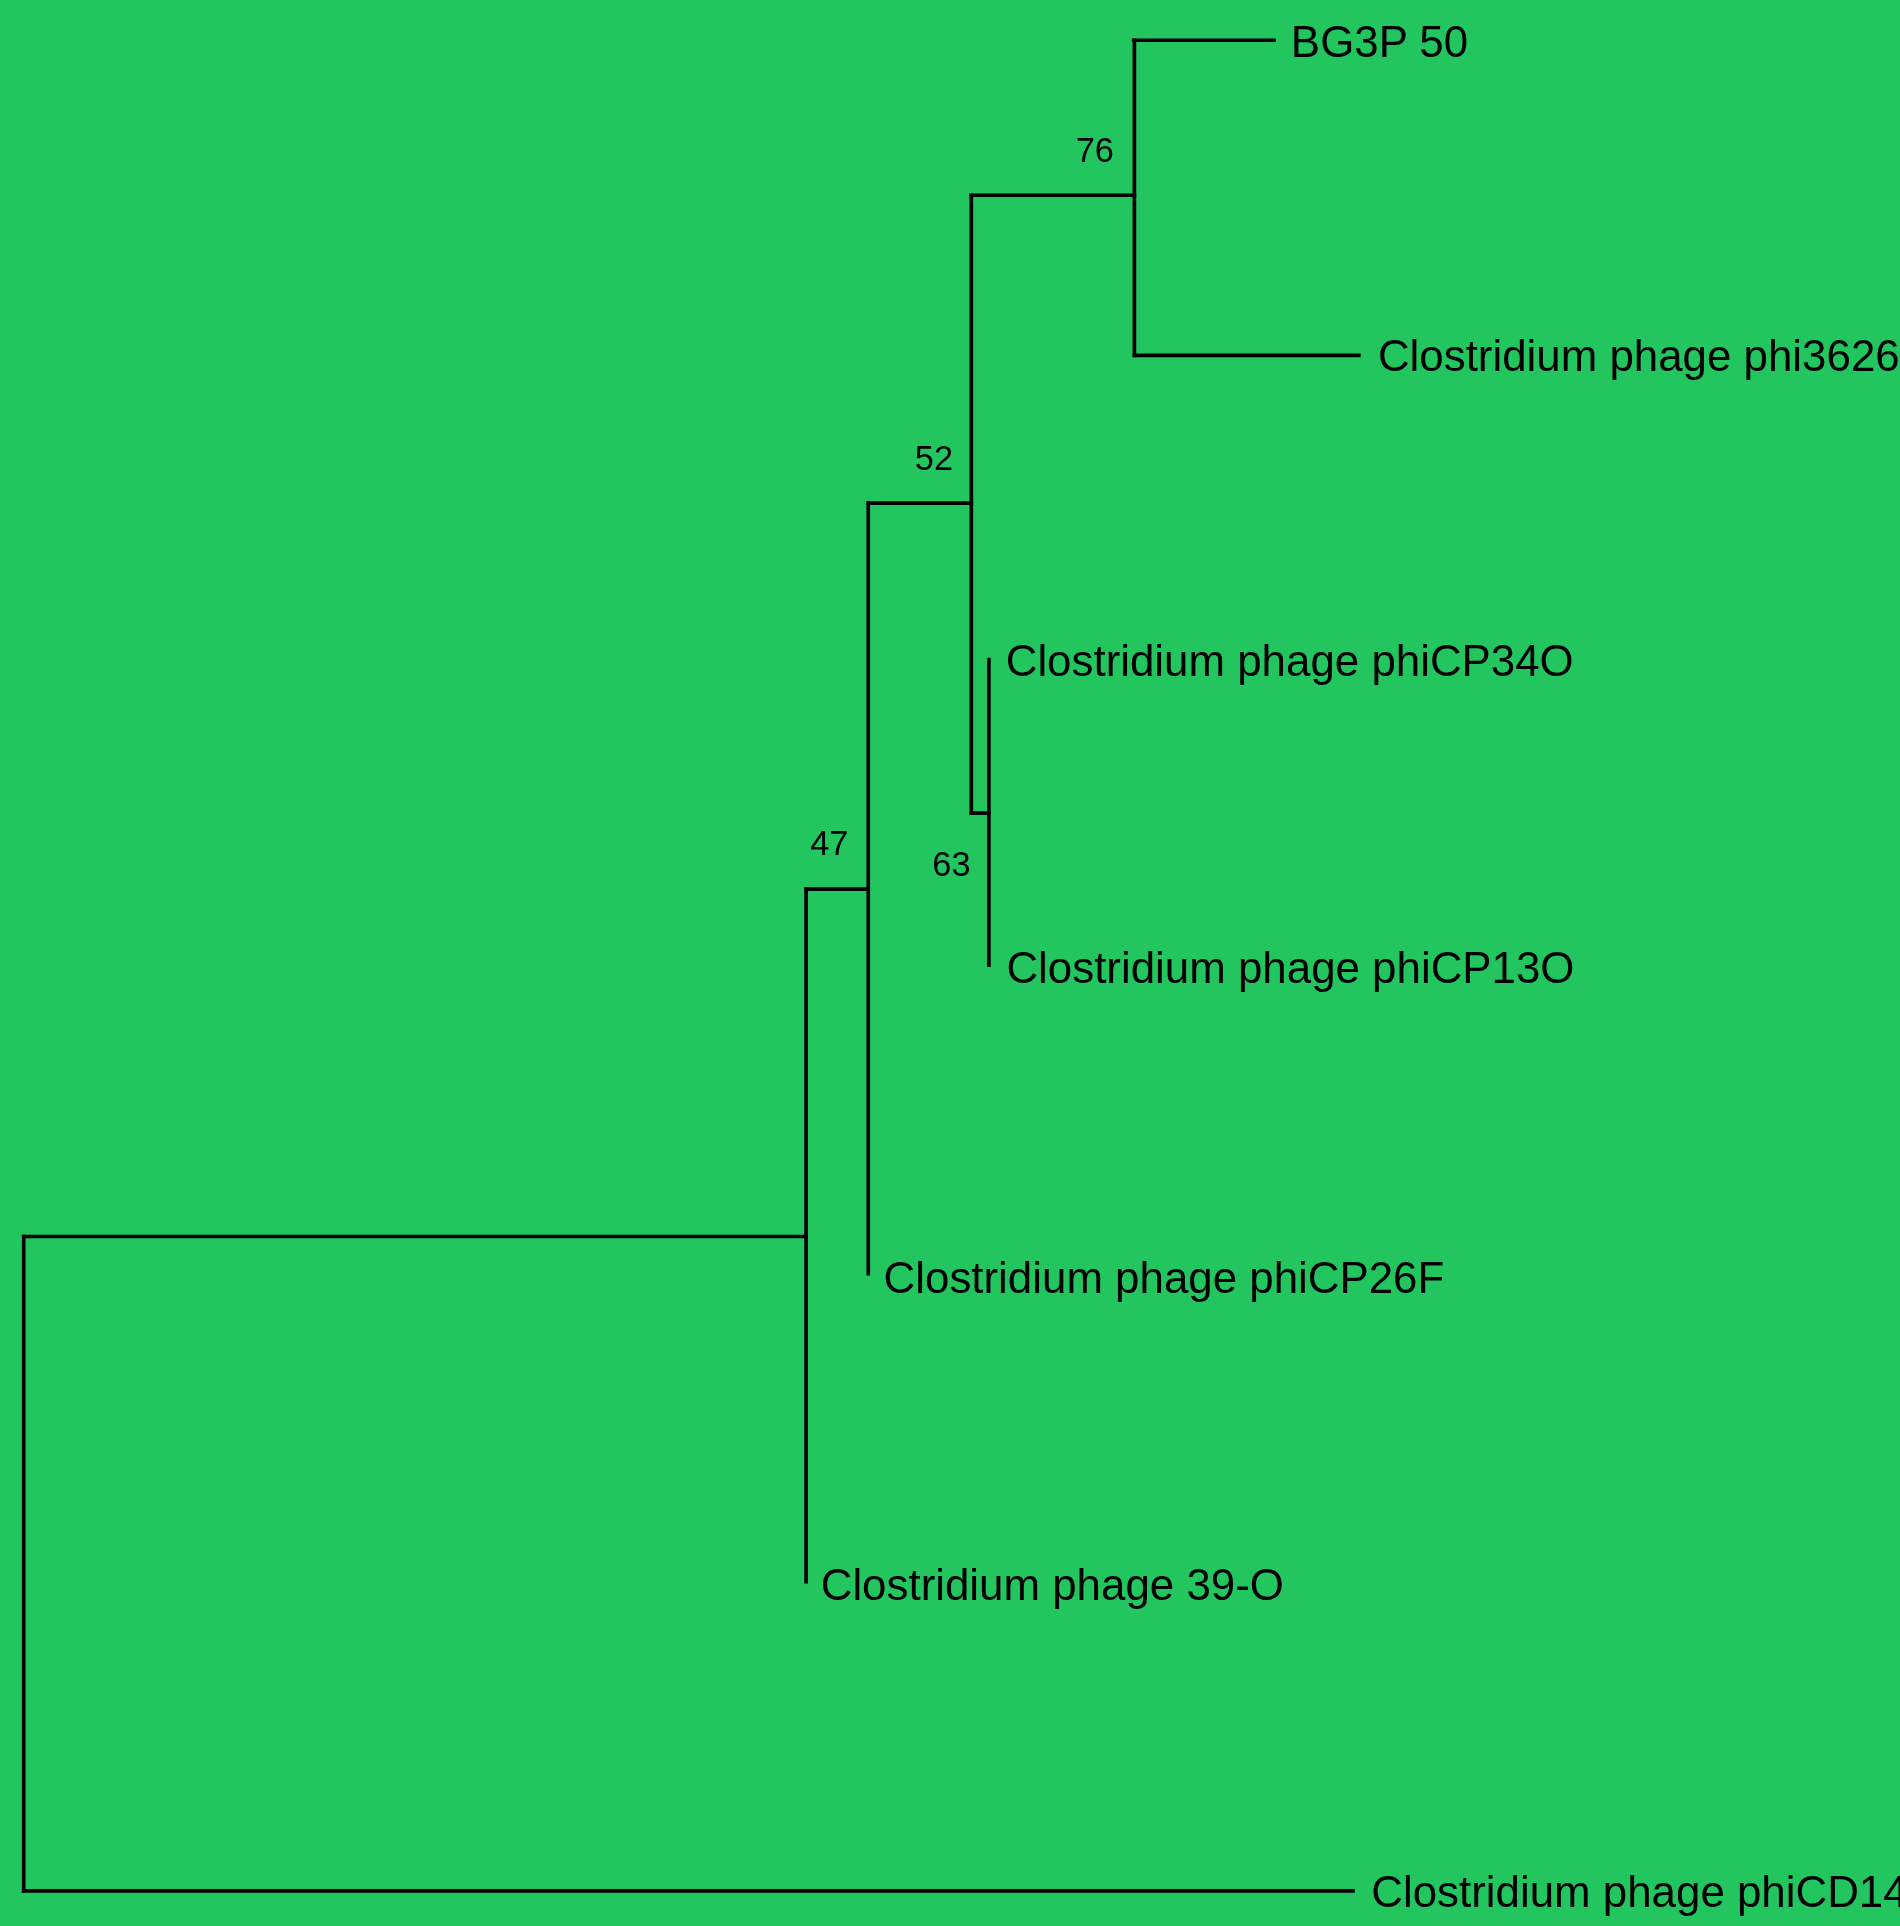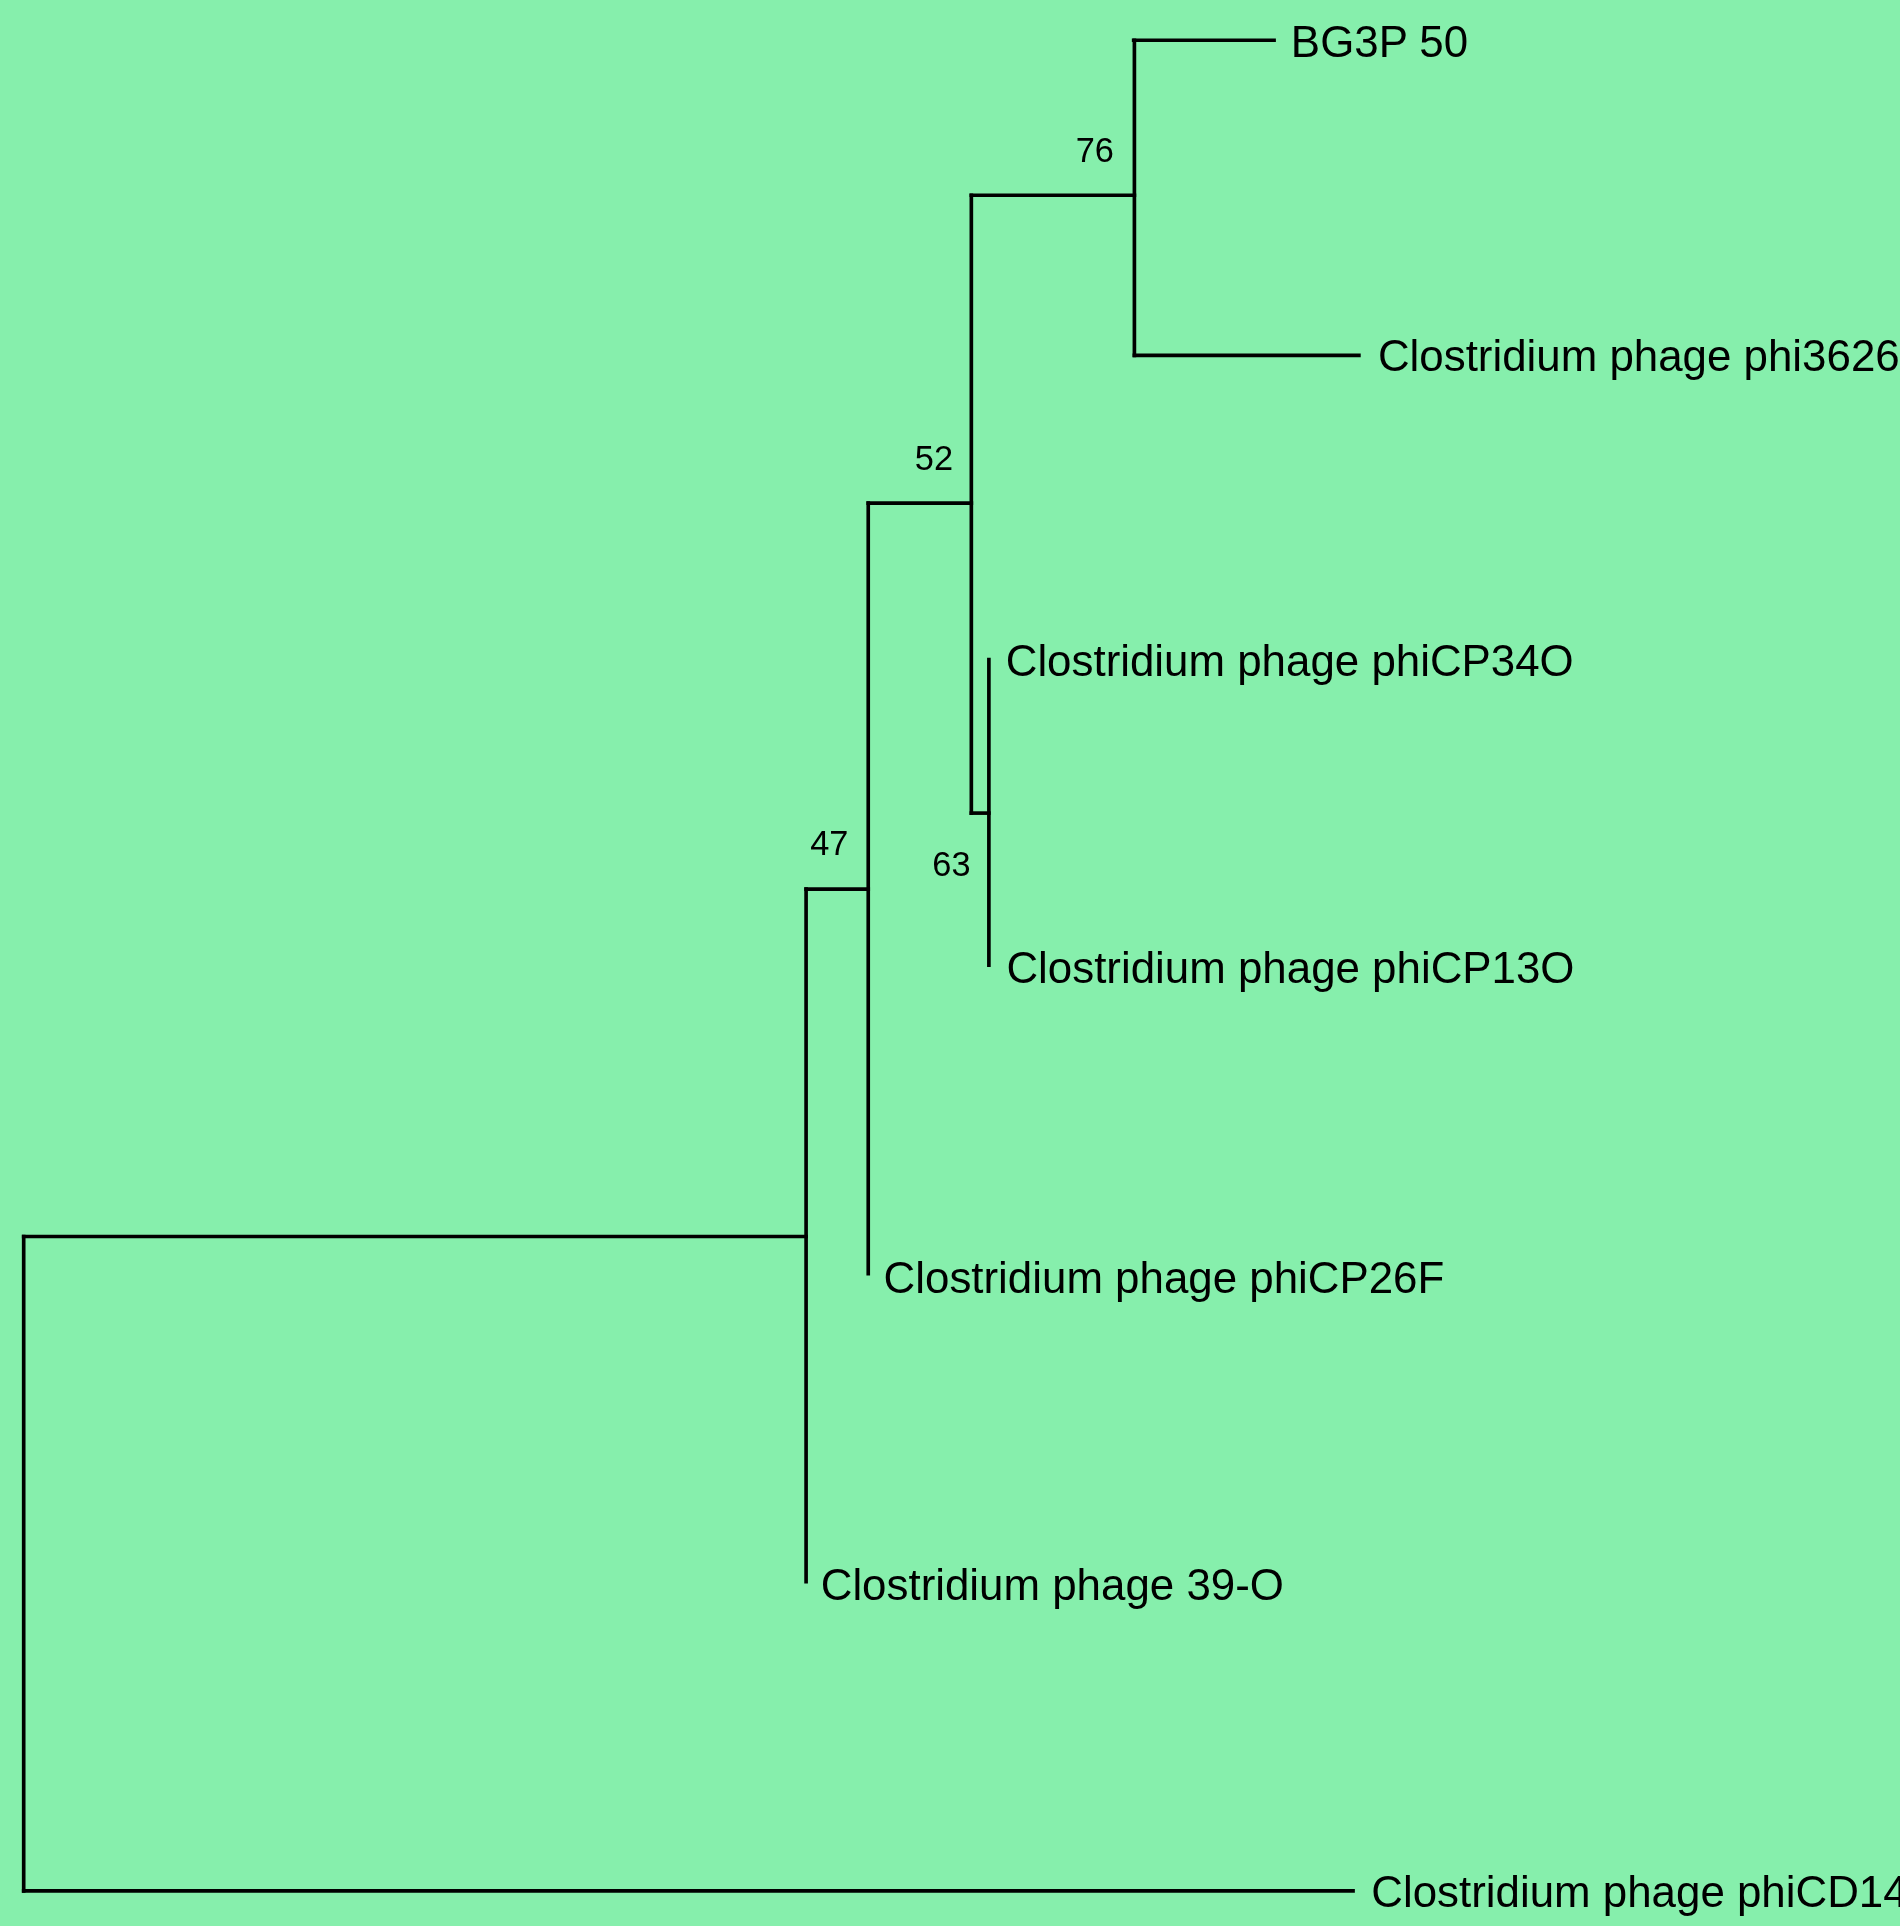--- a/index.html
+++ b/index.html
@@ -4,21 +4,21 @@
 <style>
   html, body {
     margin: 0;
     padding: 0;
     background: #ffffff;
   }
   .figure-canvas {
     position: relative;
     width: 1901px;
     height: 1926px;
-    background: #86efac;
+    background: #22c55e;
     overflow: hidden;
   }
   svg {
     display: block;
   }
   .taxon-label {
     font-family: "Liberation Sans", sans-serif;
   }
   .support-label {
     font-family: "Liberation Sans", sans-serif;

